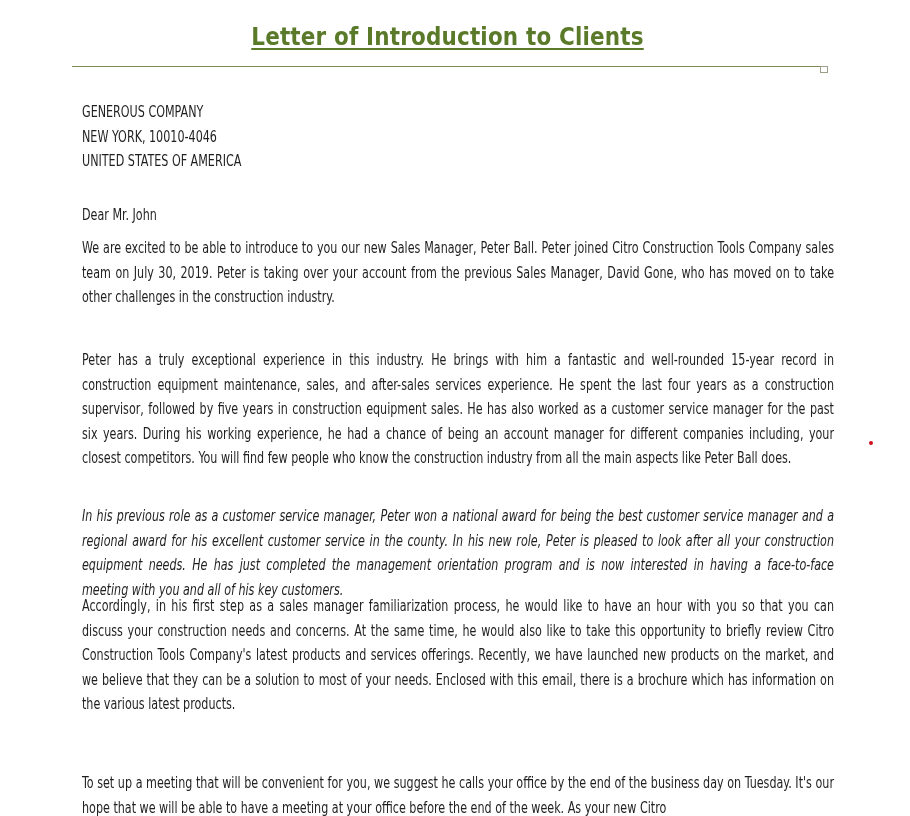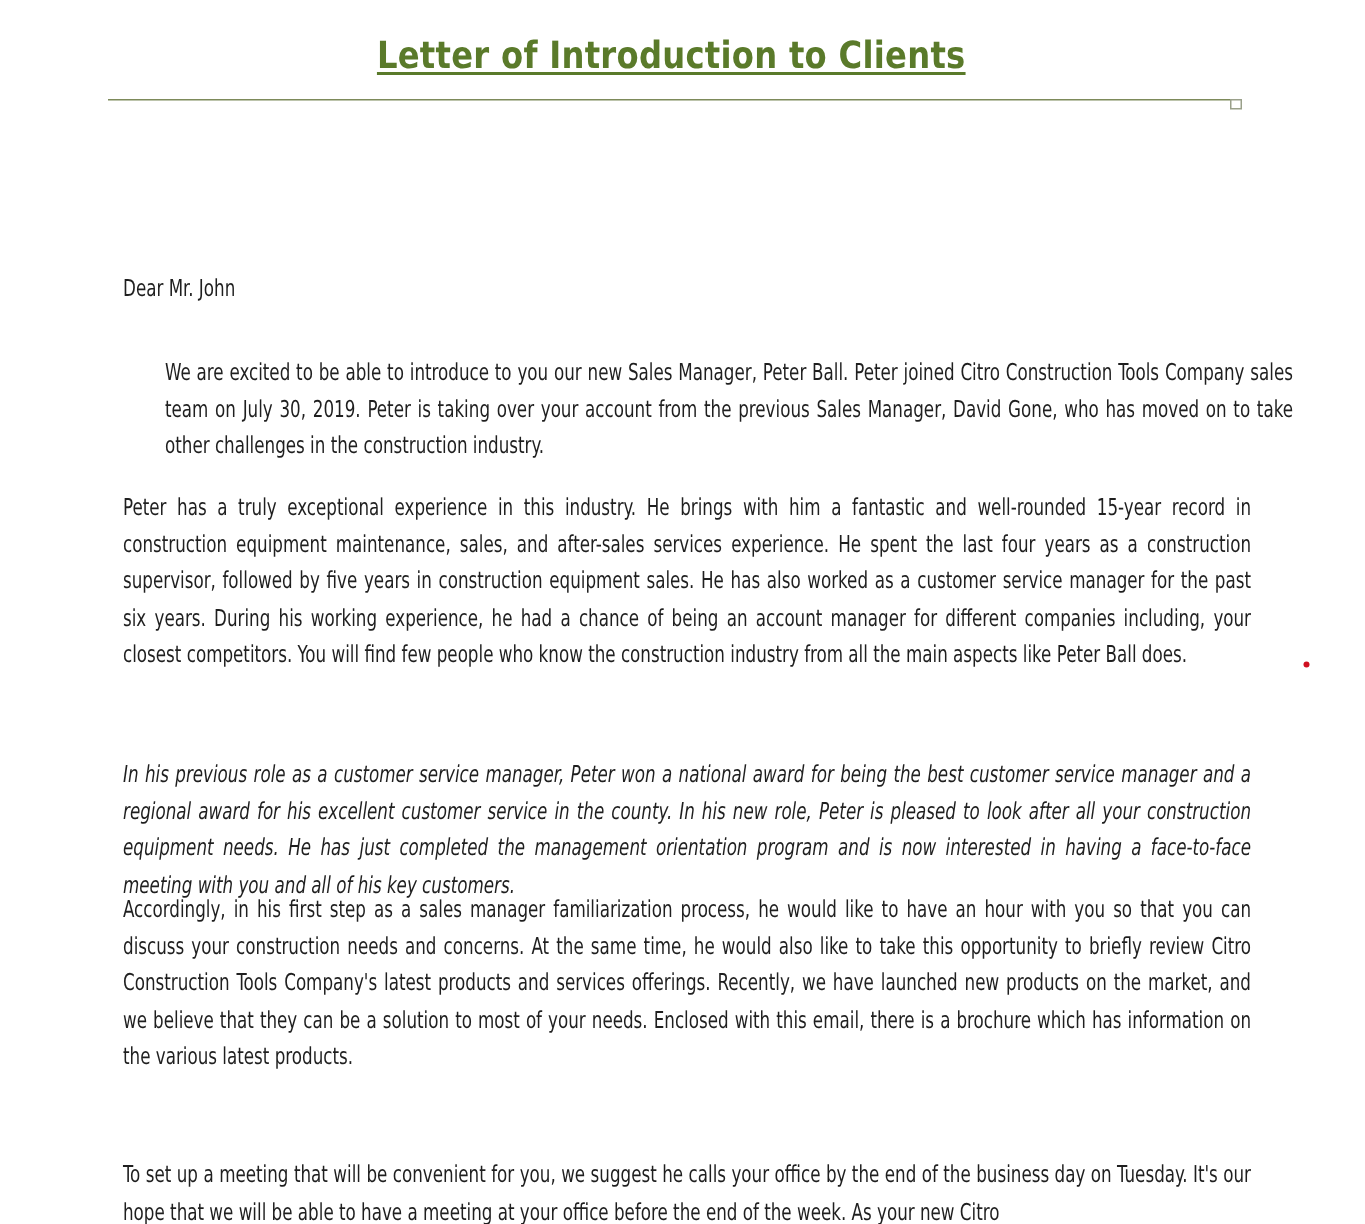--- a/index.html
+++ b/index.html
@@ -88,32 +88,39 @@
 </head>
 <body>
 
 <div class="page">
 
   <div class="title">Letter of Introduction to Clients</div>
 
   <div class="rule"></div>
   <div class="rule-handle"></div>
 
+  <div class="text-block" style="top:100px;">
+    <div class="text-inner">
+      <span class="address-line">GENEROUS COMPANY</span>
+      <span class="address-line">NEW YORK, 10010-4046</span>
+      <span class="address-line">UNITED STATES OF AMERICA</span>
+    </div>
+  </div>
 
-  <div class="text-block" style="top:180px;">
+  <div class="text-block" style="top:203px;">
     <div class="text-inner">
       <span class="address-line">Dear Mr. John</span>
     </div>
   </div>
 
-  <div class="text-block" style="top:236px;margin-left:28px;">
+  <div class="text-block" style="top:236px;">
     <div class="text-inner para">We are excited to be able to introduce to you our new Sales Manager, Peter Ball. Peter joined Citro Construction Tools Company sales team on July 30, 2019. Peter is taking over your account from the previous Sales Manager, David Gone, who has moved on to take other challenges in the construction industry.</div>
   </div>
 
-  <div class="text-block" style="top:326px;">
+  <div class="text-block" style="top:348px;">
     <div class="text-inner para">Peter has a truly exceptional experience in this industry. He brings with him a fantastic and well-rounded 15-year record in construction equipment maintenance, sales, and after-sales services experience. He spent the last four years as a construction supervisor, followed by five years in construction equipment sales. He has also worked as a customer service manager for the past six years. During his working experience, he had a chance of being an account manager for different companies including, your closest competitors. You will find few people who know the construction industry from all the main aspects like Peter Ball does.</div>
   </div>
 
   <div class="text-block" style="top:504px;font-style:italic;">
     <div class="text-inner para">In his previous role as a customer service manager, Peter won a national award for being the best customer service manager and a regional award for his excellent customer service in the county. In his new role, Peter is pleased to look after all your construction equipment needs. He has just completed the management orientation program and is now interested in having a face-to-face meeting with you and all of his key customers.</div>
   </div>
 
   <div class="text-block" style="top:594px;">
     <div class="text-inner para">Accordingly, in his first step as a sales manager familiarization process, he would like to have an hour with you so that you can discuss your construction needs and concerns. At the same time, he would also like to take this opportunity to briefly review Citro Construction Tools Company's latest products and services offerings. Recently, we have launched new products on the market, and we believe that they can be a solution to most of your needs. Enclosed with this email, there is a brochure which has information on the various latest products.</div>
   </div>

